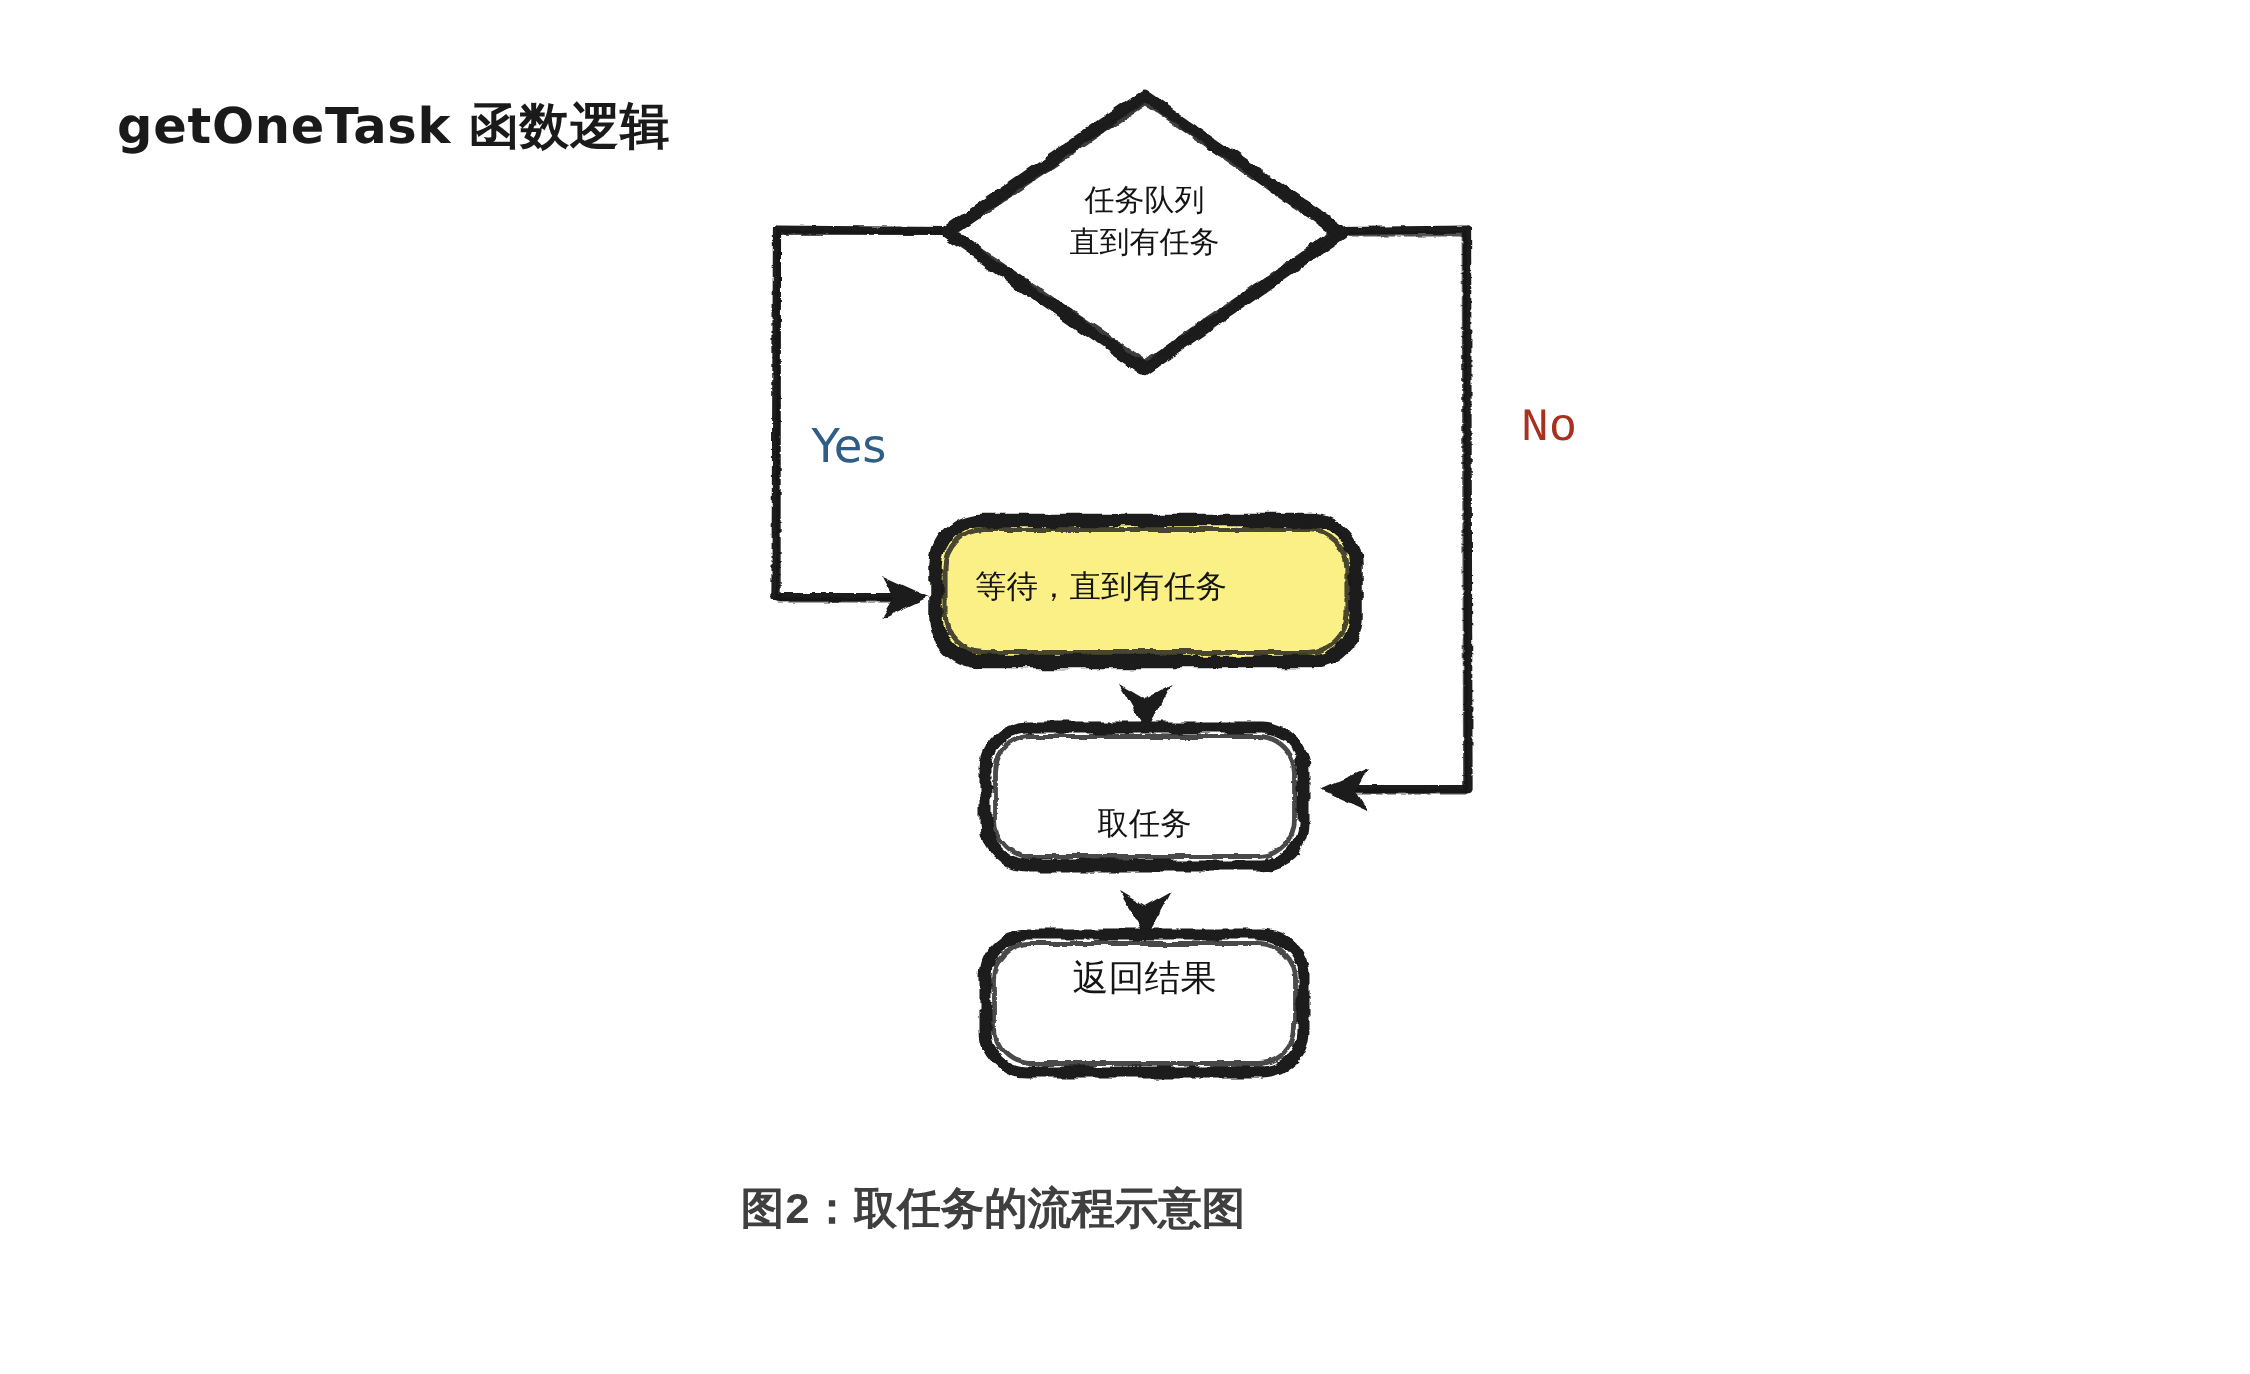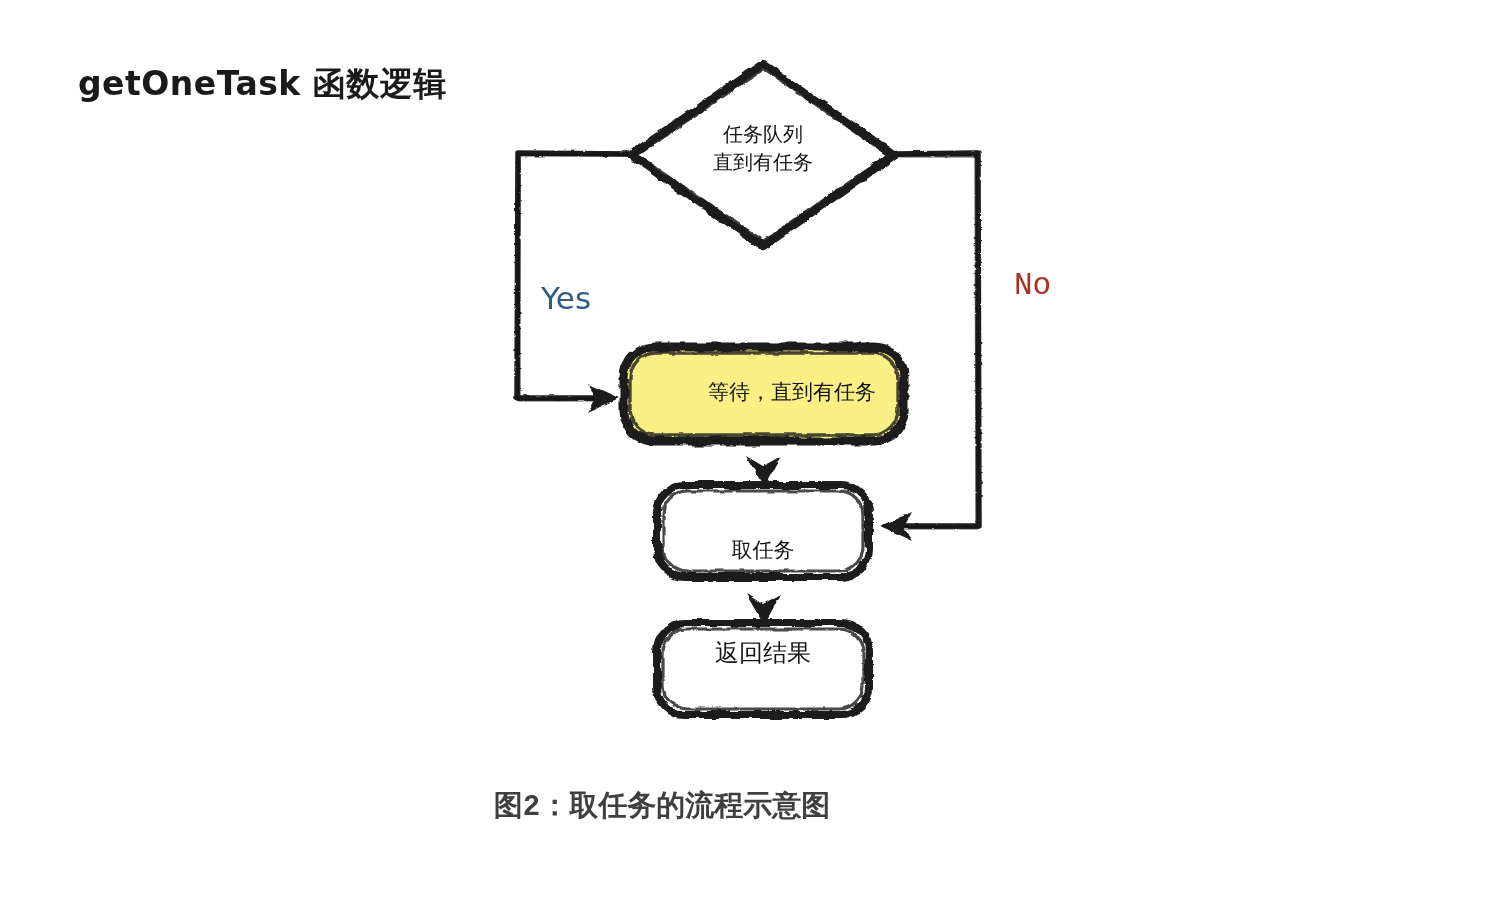--- a/index.html
+++ b/index.html
@@ -43,21 +43,21 @@
     line-height: 1.42;
     pointer-events: none;
   }
   .node-label.decision {
     left: 630px;
     top: 122px;
     width: 266px;
     font-size: 20px;
   }
   .node-label.wait {
-    left: 650px;
+    left: 592px;
     top: 379px;
     width: 284px;
     font-size: 21px;
   }
   .node-label.take {
     left: 655px;
     top: 537px;
     width: 216px;
     font-size: 21px;
   }

